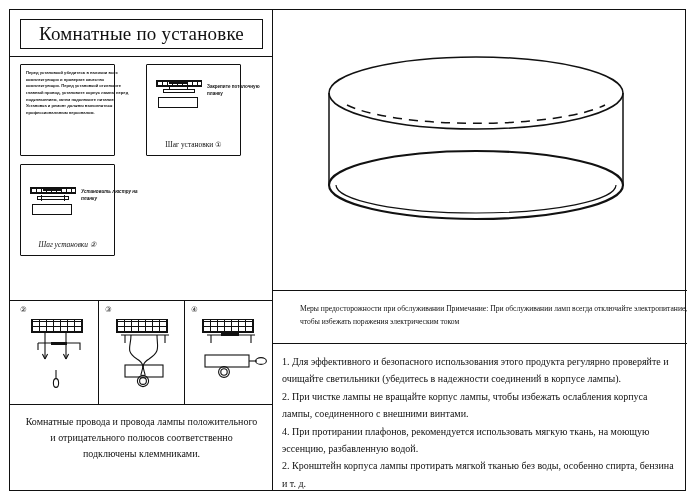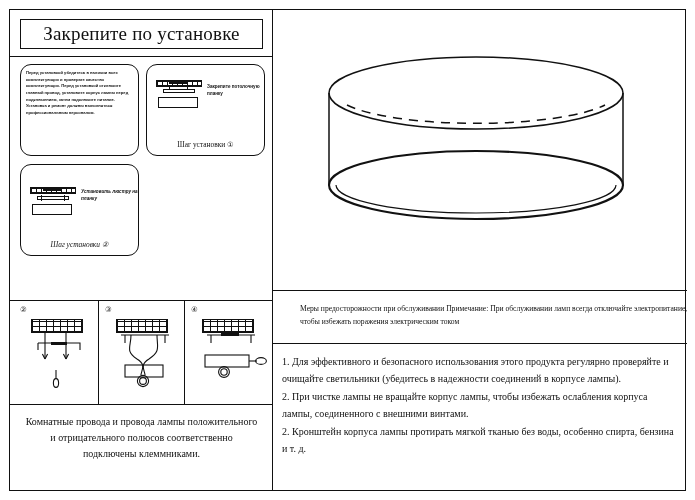--- a/index.html
+++ b/index.html
@@ -14,22 +14,22 @@
 
   .title-box{position:absolute;left:10px;top:9px;width:243px;height:30px;
              border:1px solid #111;box-sizing:border-box;
              display:flex;align-items:center;justify-content:center;}
   .title-box span{font-size:19px;letter-spacing:.2px;white-space:nowrap;}
   .title-rule{position:absolute;left:0;top:46px;width:100%;
               border-top:1.4px solid #111;}
 
   
   .grid{position:absolute;left:10px;top:54px;width:245px;height:192px;}
-  .cell{position:absolute;width:119px;height:92px;box-sizing:border-box;
-        border:1.1px solid #111;border-radius:11px;}
+  .cell{position:absolute;width:95px;height:92px;box-sizing:border-box;
+        border:1.1px solid #111;border-radius:1px;}
   .c1{left:0;top:0;}
   .c2{left:126px;top:0;}
   .c3{left:0;top:100px;font-style:italic;}
   .c4{left:126px;top:100px;}
 
   .note{position:absolute;left:5px;top:5px;width:109px;
         font-size:4.1px;line-height:1.62;text-align:left;
         font-family:"Liberation Sans", sans-serif;font-weight:bold;}
 
   .steptxt{position:absolute;font-size:4.6px;line-height:1.5;
@@ -79,21 +79,21 @@
   .list p{margin:0;}
 </style>
 </head>
 <body>
 
 <div class="sheet">
 
   <div class="left">
 
     <div class="title-box">
-      <span>Закрепите по установке</span>
+      <span>Комнатные по установке</span>
     </div>
     <div class="title-rule"></div>
 
     <div class="grid">
 
       <div class="cell c1">
         <div class="note">Перед установкой убедитесь в наличии всех комплектующих и проверьте качество комплектующих. Перед установкой отключите главный провод, установите корпус лампы перед подключением, затем подключите питание. Установка и ремонт должны выполняться профессиональным персоналом.</div>
       </div>
 
       <div class="cell c2">
@@ -197,16 +197,17 @@
       </svg>
     </div>
 
     <div class="warnrule"></div>
     <div class="warn">Меры предосторожности при обслуживании Примечание: При обслуживании ламп всегда отключайте электропитание, чтобы избежать поражения электрическим током</div>
 
     <div class="listrule"></div>
     <div class="list">
       <p>1. Для эффективного и безопасного использования этого продукта регулярно проверяйте и очищайте светильники (убедитесь в надежности соединений в корпусе лампы).</p>
       <p>2. При чистке лампы не вращайте корпус лампы, чтобы избежать ослабления корпуса лампы, соединенного с внешними винтами.</p>
+      <p>4. При протирании плафонов, рекомендуется использовать мягкую ткань, на моющую эссенцию, разбавленную водой.</p>
       <p>2. Кронштейн корпуса лампы протирать мягкой тканью без воды, особенно спирта, бензина и т. д.</p>
     </div>
   </div>
 </div>
 
 </body></html>

